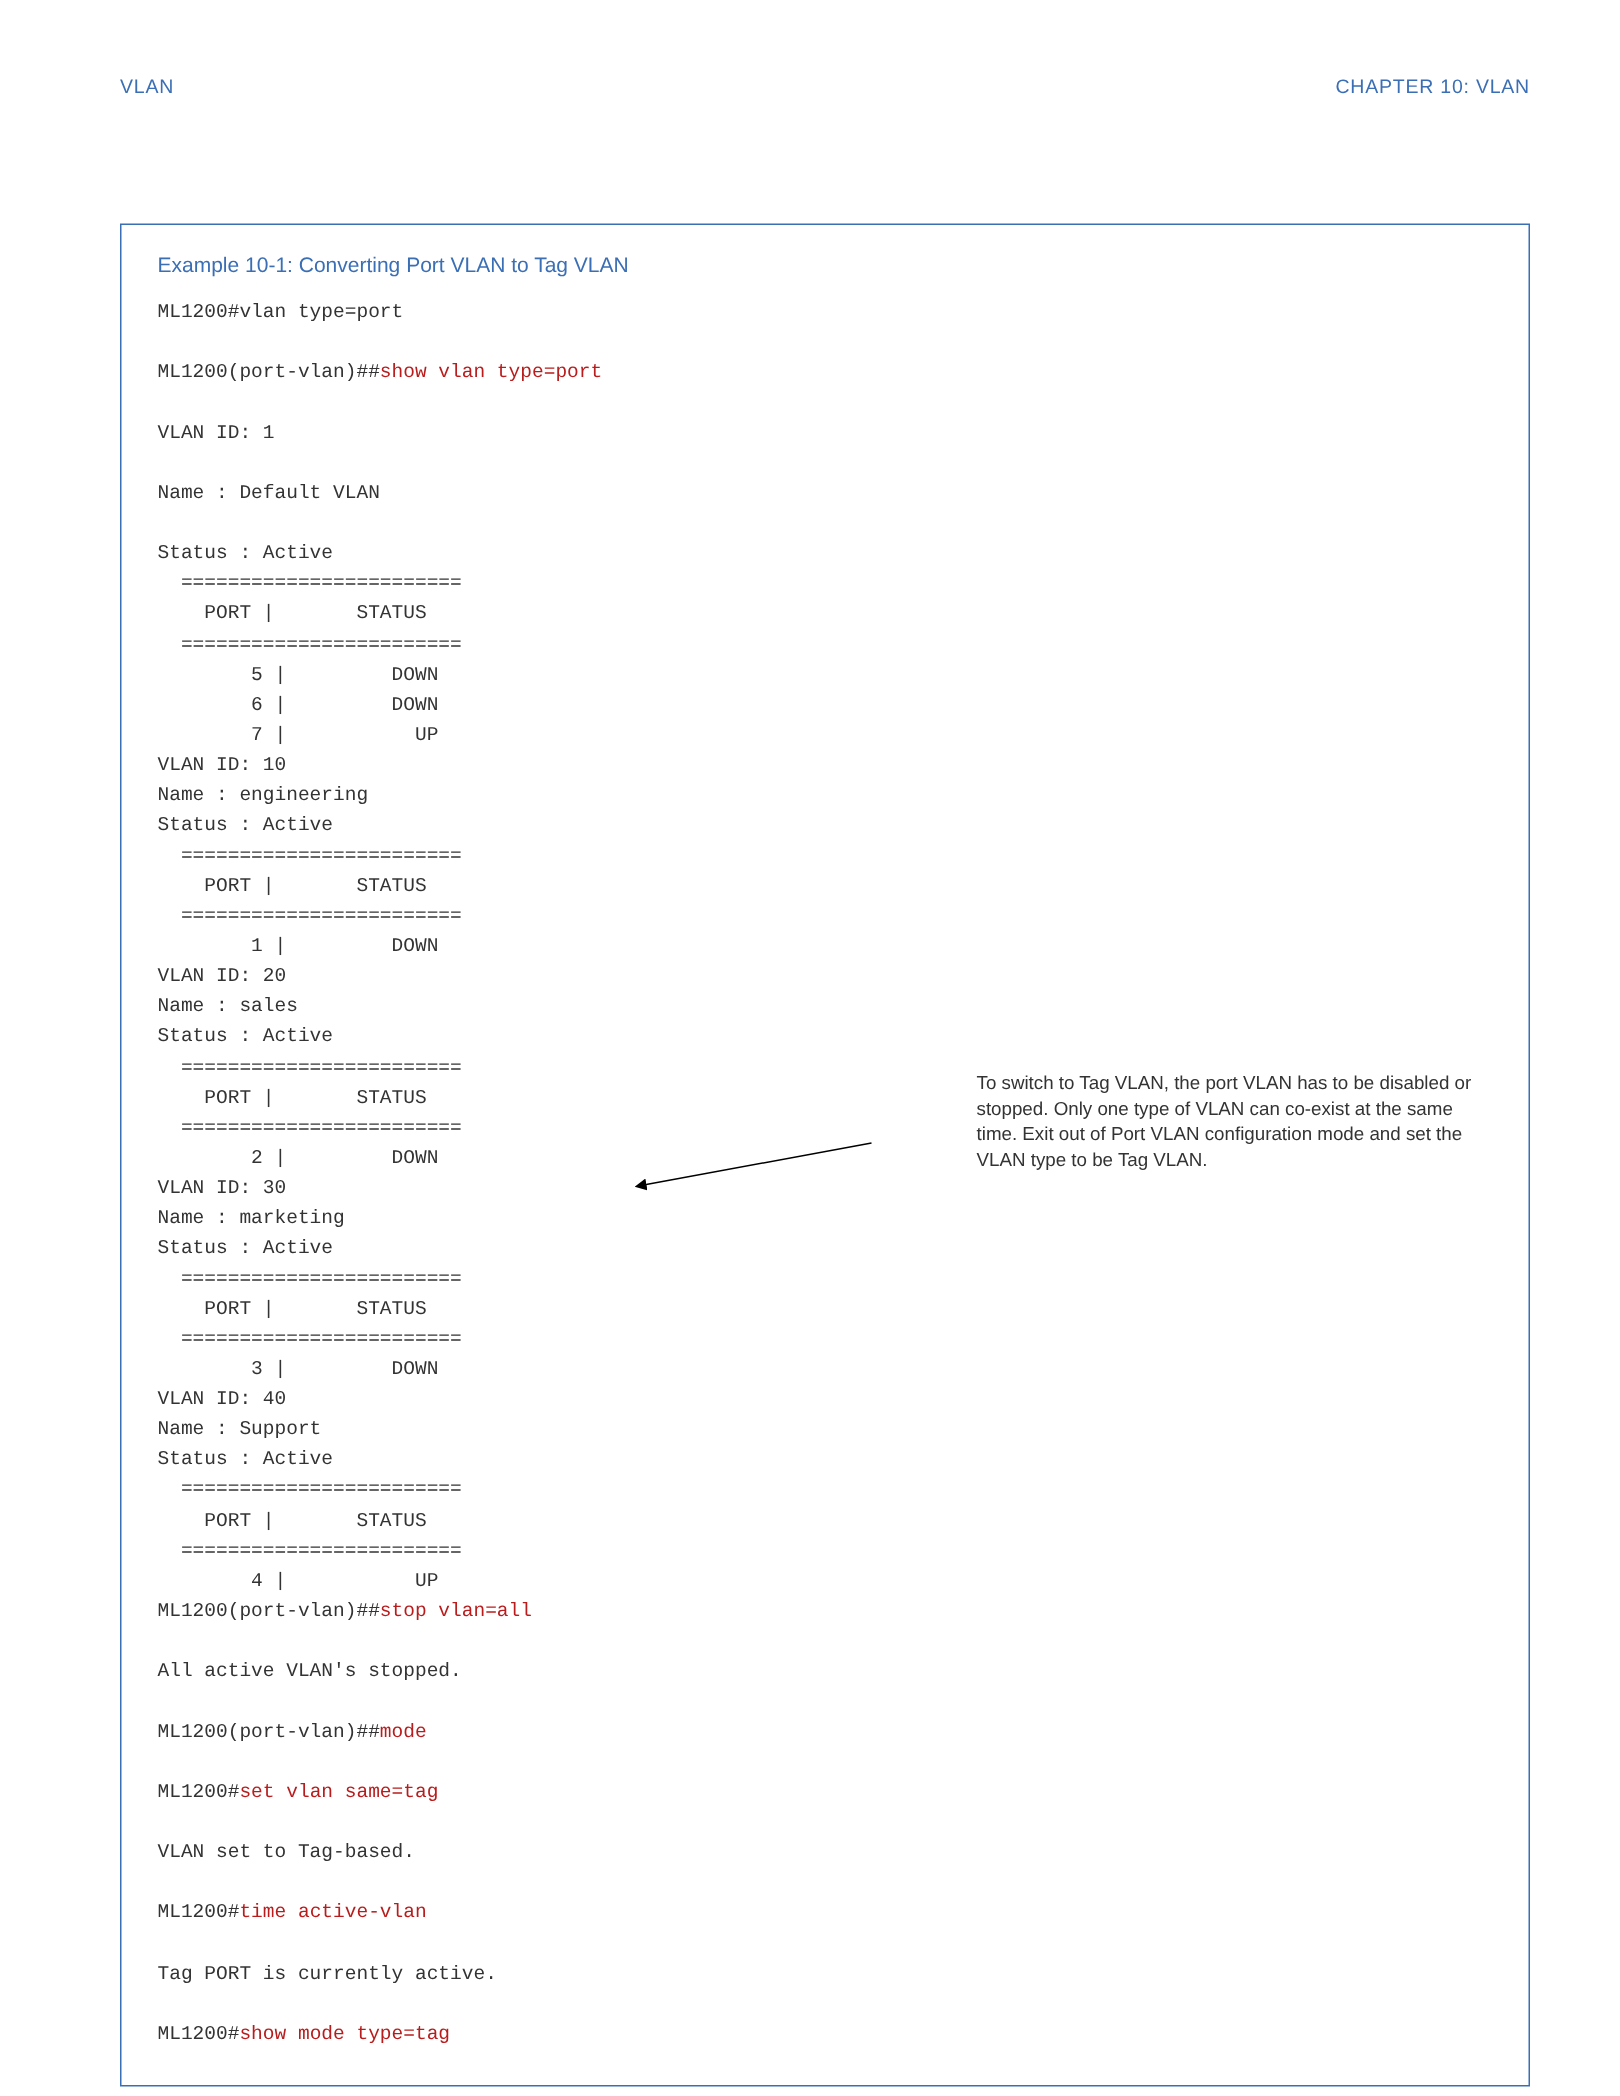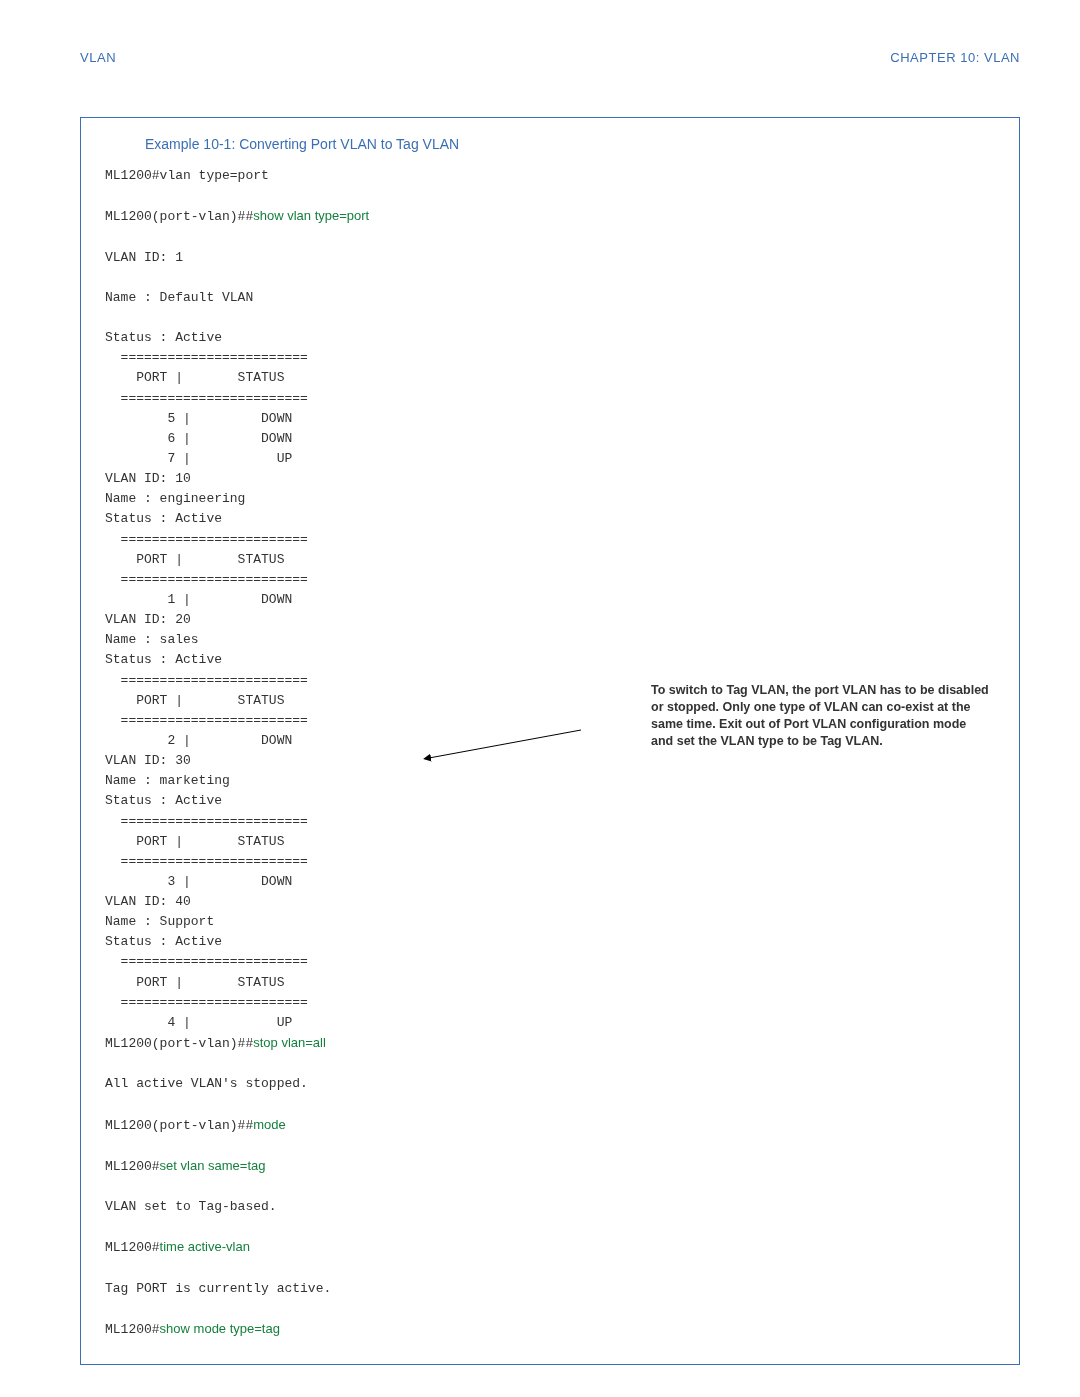--- a/index.html
+++ b/index.html
@@ -16,58 +16,56 @@
     box-sizing: border-box;
     padding: 50px 60px 40px 80px;
     position: relative;
   }
   .running-head {
     display: flex;
     justify-content: space-between;
     font-size: 13px;
     letter-spacing: 0.04em;
     color: #3b6fb5;
-    margin-bottom: 52px;
+    margin-bottom: 84px;
     font-weight: 400;
   }
   .example-box {
     border: 1px solid #3b6fb5;
     padding: 18px 28px 24px 24px;
     position: relative;
     min-height: 950px;
   }
   .example-title {
     color: #3b6fb5;
     font-size: 14px;
     margin-bottom: 14px;
     font-weight: 400;
-    margin-left: 40px;
   }
   .terminal {
     font-family: "Courier New", monospace;
     font-size: 13px;
     white-space: pre;
     line-height: 1.55;
     color: #333;
   }
   .cmd-blue {
-    color: #15803d;
-    font-family: Liberation Sans, sans-serif;
+    color: #b91c1c;
+    font-family: Liberation Mono, monospace;
     font-size: 13px;
     text-align: right;
   }
   .callout {
     position: absolute;
     right: 28px;
     top: 564px;
     width: 340px;
     font-size: 12.5px;
     line-height: 1.35;
     color: #333;
-    font-weight: bold;
   }
   .arrow-svg {
     position: absolute;
     left: 340px;
     top: 610px;
     overflow: visible;
   }
 </style>
 </head>
 <body>

